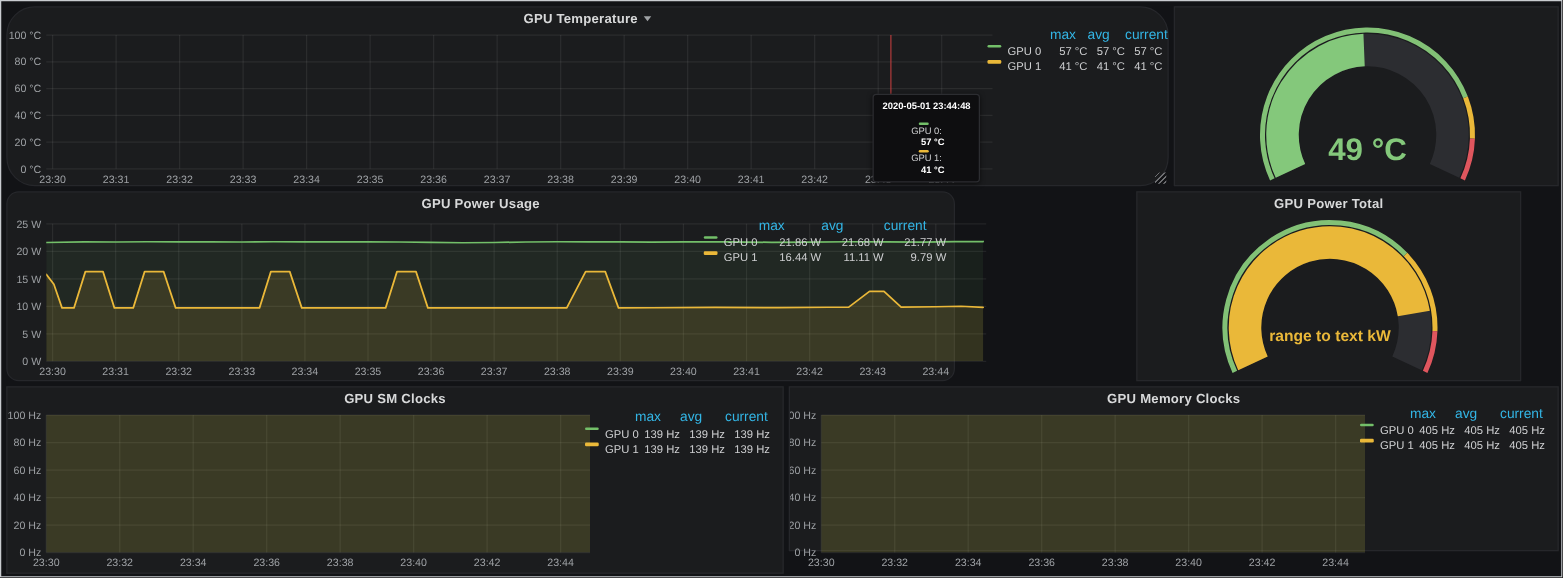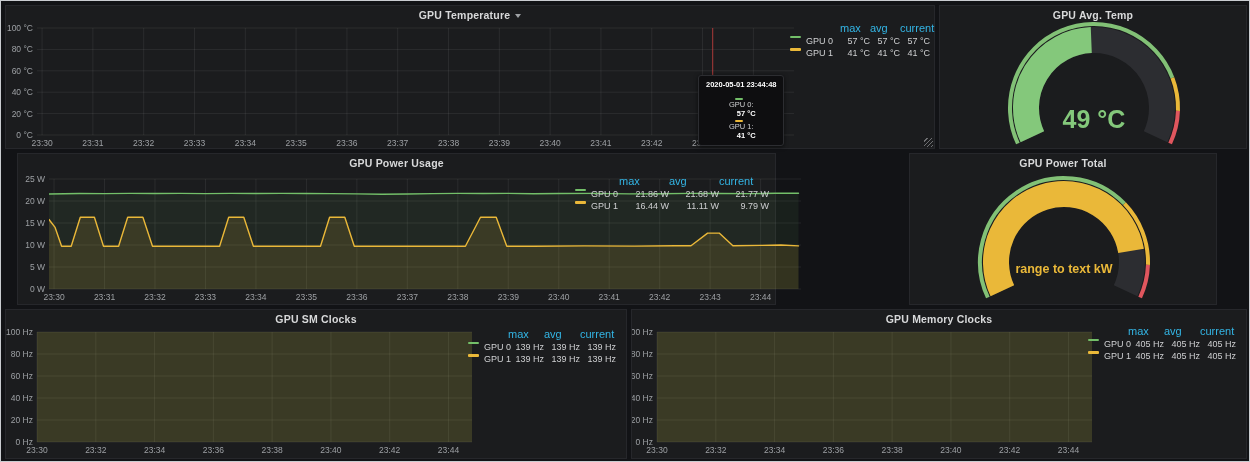--- a/index.html
+++ b/index.html
@@ -1,25 +1,25 @@
 <!DOCTYPE html>
 <html><head>
 <meta charset="utf-8">
 <style>
   html,body{margin:0;padding:0;background:#2a2a2a;}
   body{font-family:"Liberation Sans","DejaVu Sans",sans-serif;}
   .screen{position:relative;width:1250px;height:462px;box-sizing:border-box;
           background:#121316;border:1px solid #c9ccd0;overflow:hidden;}
   .panel{position:absolute;box-sizing:border-box;background:#1b1c1e;border:1px solid #26272b;}
-  #p-temp{left:4px;top:4px;width:930px;height:144px;}
+  #p-temp{left:4px;top:4px;width:930px;height:144px;border-radius:23px;}
   #p-avgtemp{left:938px;top:4px;width:308px;height:144px;}
-  #p-power{left:16px;top:152px;width:759px;height:152px;}
+  #p-power{left:4px;top:152px;width:759px;height:152px;border-radius:10px;}
   #p-powertotal{left:908px;top:152px;width:308px;height:152px;}
   #p-sm{left:4px;top:308px;width:622px;height:150px;}
-  #p-mem{left:630px;top:308px;width:616px;height:150px;padding-left:16px;}
+  #p-mem{left:630px;top:308px;width:616px;height:132px;padding-left:16px;}
   .panel-title{position:absolute;top:3px;left:0;right:0;text-align:center;z-index:4;
                font-size:10.5px;font-weight:700;color:#d8d9da;letter-spacing:.2px;cursor:pointer;}
   .caret{display:inline-block;width:0;height:0;margin-left:5px;vertical-align:middle;
          border-left:3.5px solid transparent;border-right:3.5px solid transparent;border-top:4px solid #9fa2a5;}
   .chart{position:absolute;inset:0;z-index:1;}
   svg{display:block;}
   svg text{font-family:"Liberation Sans","DejaVu Sans",sans-serif;}
   .legend{position:absolute;z-index:2;display:grid;grid-auto-rows:12.5px;align-items:center;
           font-size:9px;color:#c7c8c9;}
   .lg-h{font-size:11px;font-weight:400;text-align:left;color:#33b5e5;}
@@ -124,21 +124,20 @@
             <span class="tt-dash" style="background: rgb(234, 184, 57);"></span>
             <span>GPU 1:</span>
             <span class="tt-val">41 °C</span>
           </div>
         </div>
     </div>
     <div class="resize-corner"></div>
   </section>
 
   <section class="panel" id="p-avgtemp">
-    <div class="panel-title">GPU Avg. Temp</div>
     <div class="gauge">
         <svg width="306" height="142">
           <path d="M92.37 130.74 A68 68 0 1 1 215.63 130.74" fill="none" stroke="#2c2d31" stroke-width="26"></path>
           <path d="M92.37 130.74 A68 68 0 0 1 151.27 34.05" fill="none" stroke="#84c87b" stroke-width="26"></path>
           <path d="M77.87 137.50 A84 84 0 1 1 232.42 71.90" fill="none" stroke="#82c176" stroke-width="4"></path>
           <path d="M232.42 71.90 A84 84 0 0 1 237.95 104.93" fill="none" stroke="#EAB839" stroke-width="4"></path>
           <path d="M237.95 104.93 A84 84 0 0 1 230.13 137.50" fill="none" stroke="#E0565E" stroke-width="4"></path>
           <text x="154" y="122" text-anchor="middle" font-size="25" font-weight="600" fill="#84c87b">49 °C</text>
         </svg>
       </div>

